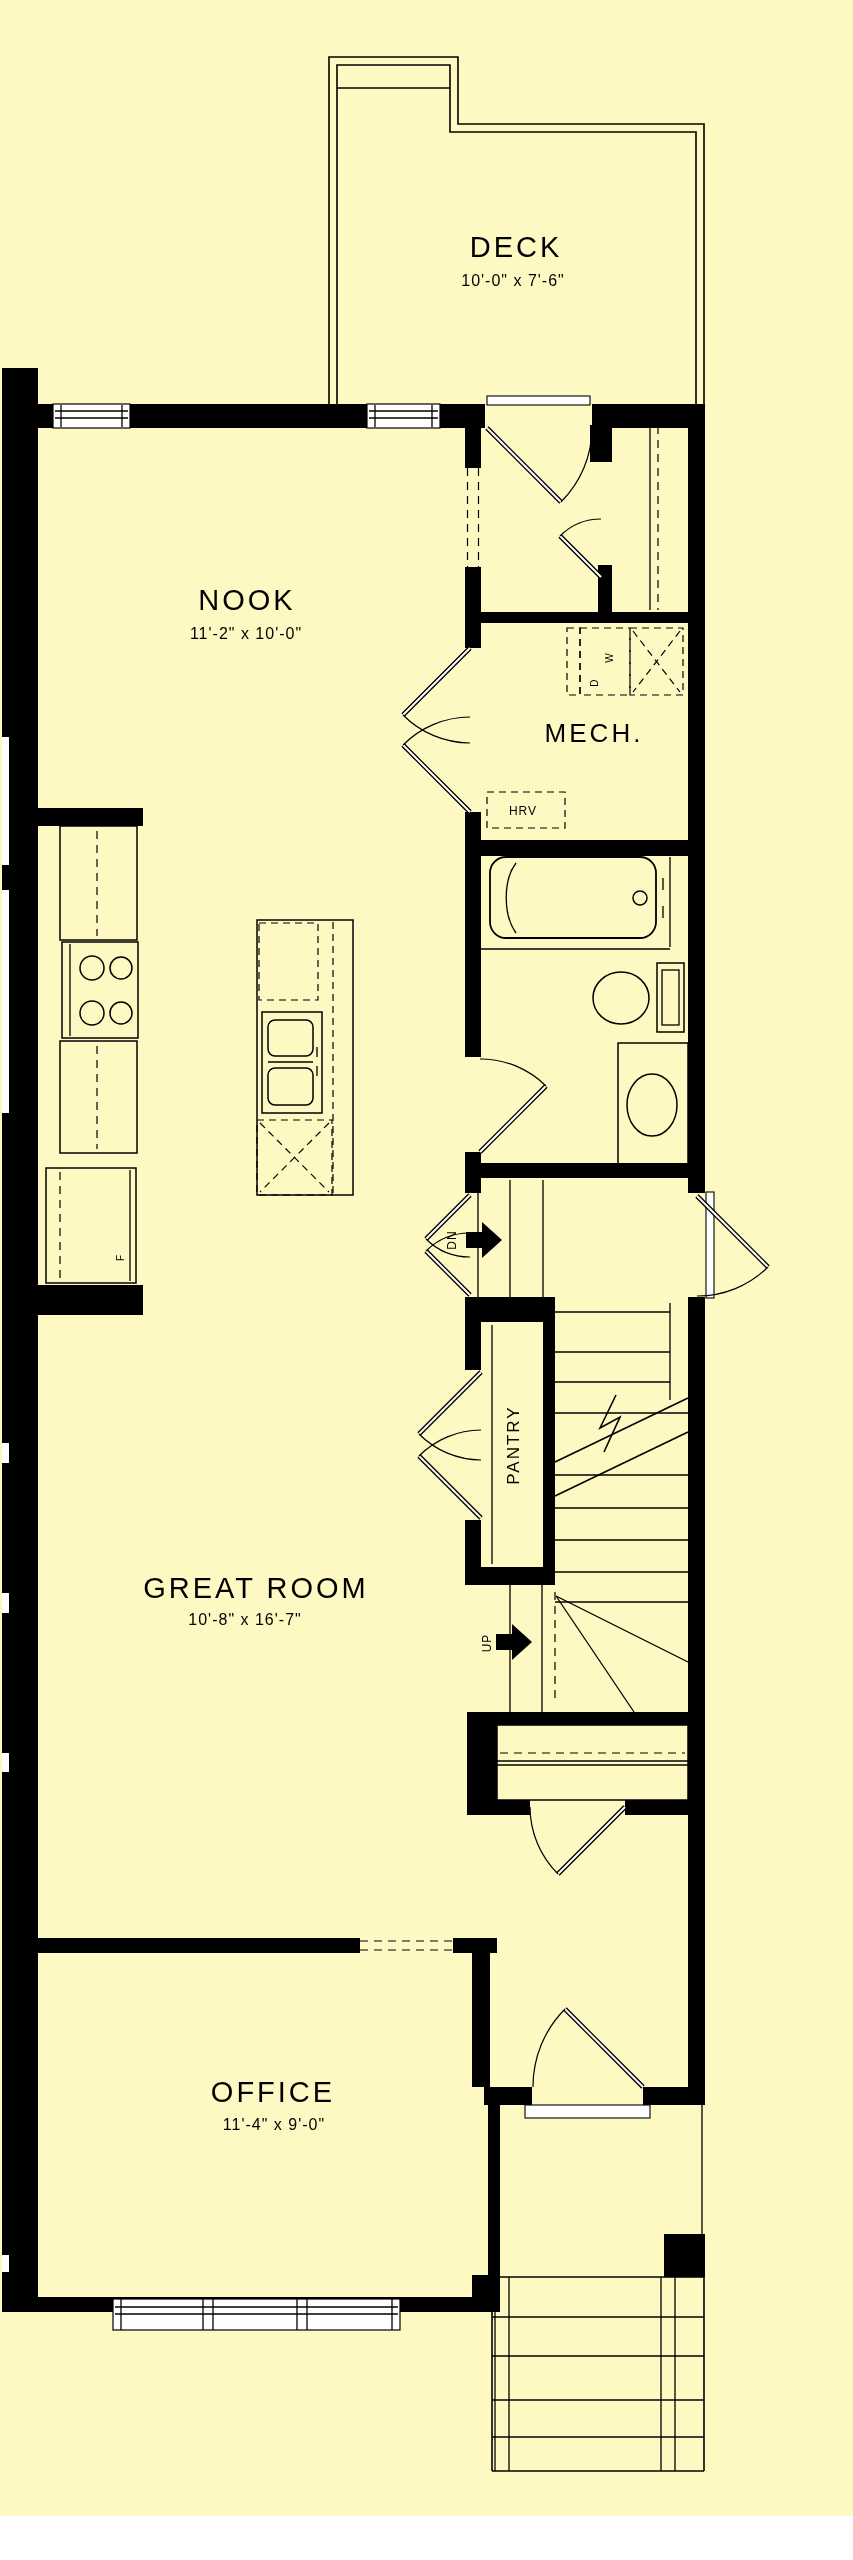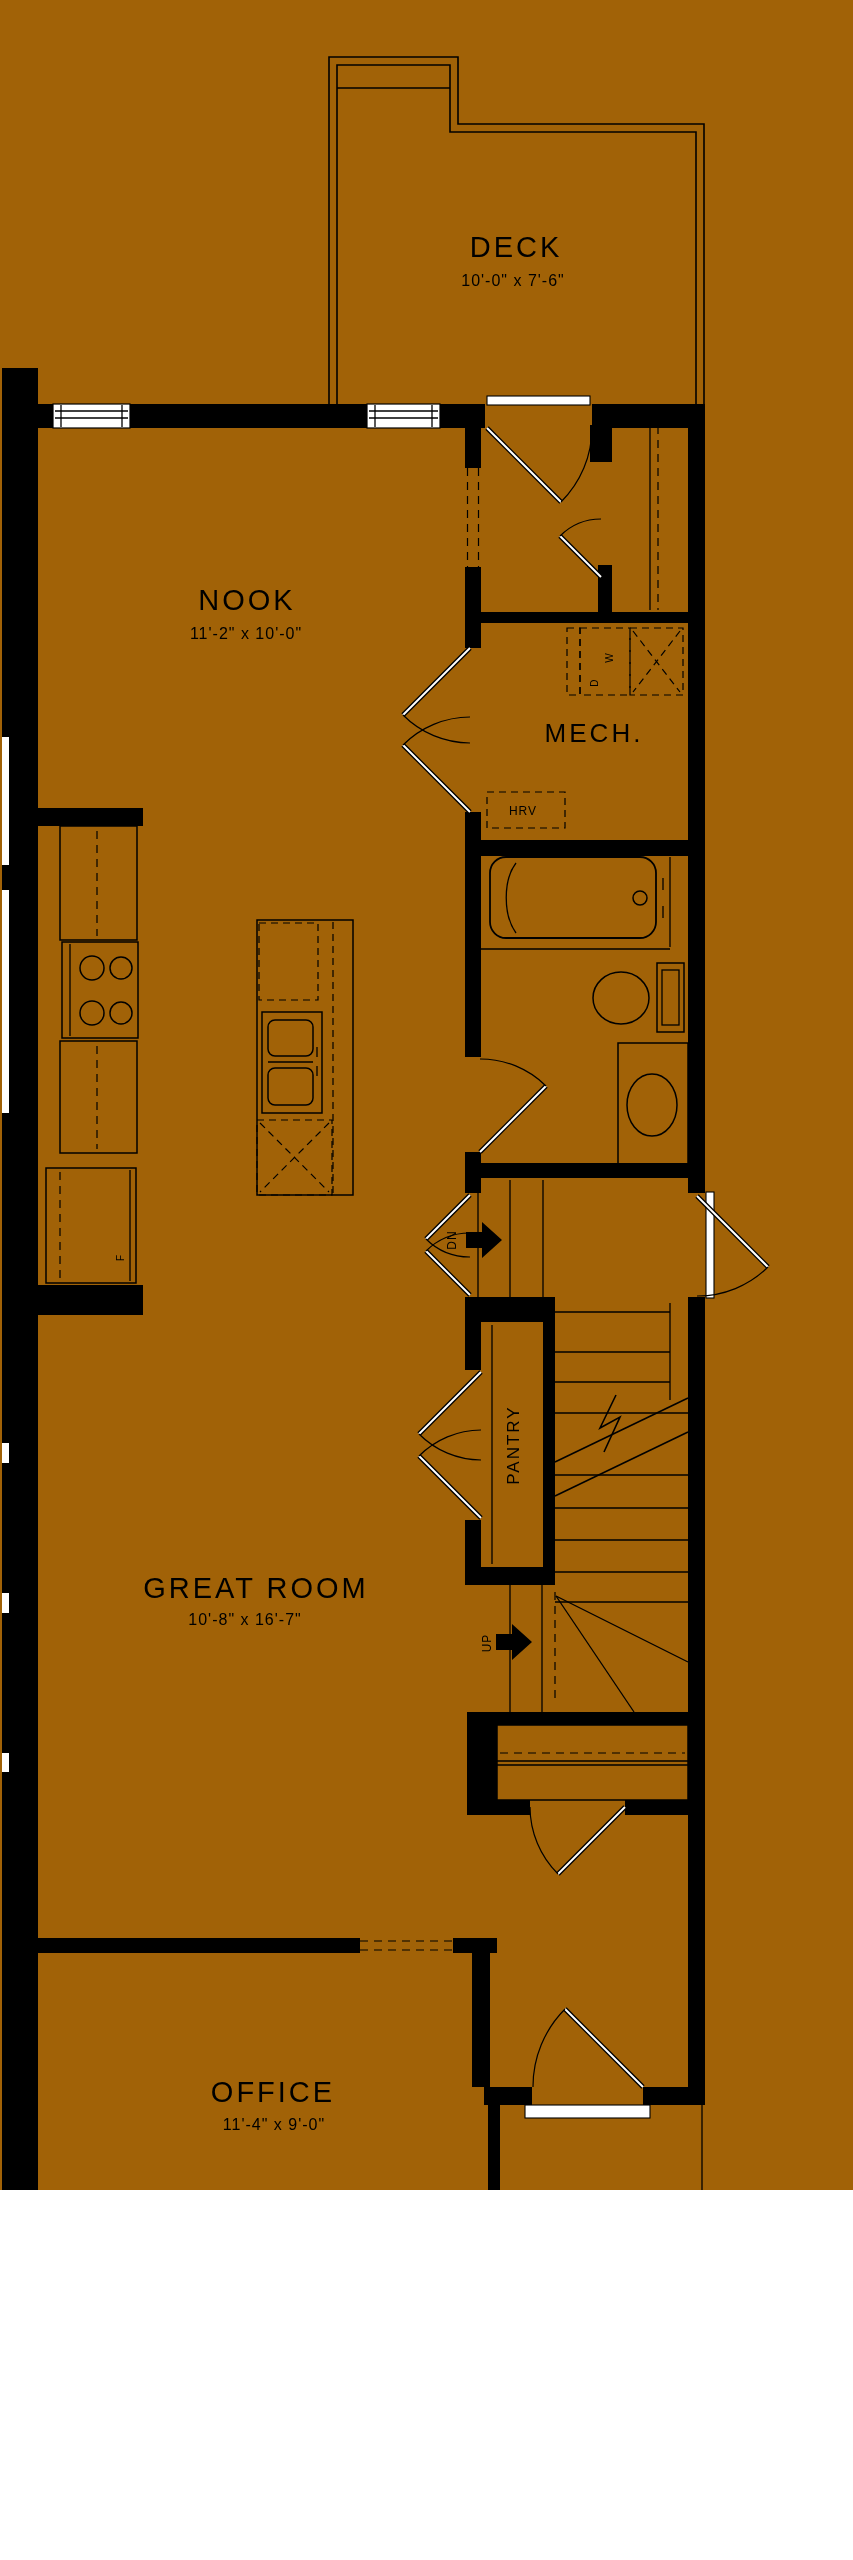--- a/index.html
+++ b/index.html
@@ -1,16 +1,16 @@
 <!DOCTYPE html>
 <html><head>
 <meta charset="utf-8">
 <style>
   html,body{margin:0;padding:0;background:#ffffff;}
-  .plan-wrap{width:853px;height:2190px;background:#a16207;overflow:hidden;}
+  .plan-wrap{width:853px;height:2516px;background:#fef9c3;overflow:hidden;}
   svg{display:block;}
   text{font-family:"Liberation Sans", sans-serif;fill:#000;}
   .room-label{font-size:29px;letter-spacing:3px;font-weight:500;}
   .room-dims{font-size:16px;letter-spacing:1px;font-weight:400;}
   .small-label{font-size:12px;letter-spacing:1px;}
   .tiny-label{font-size:10px;}
   .wall{fill:#000;stroke:none;}
   .nick{fill:#fff;stroke:none;}
   .ln{stroke:#000;stroke-width:1.3;fill:none;}
   .ln2{stroke:#000;stroke-width:1.6;fill:none;}

